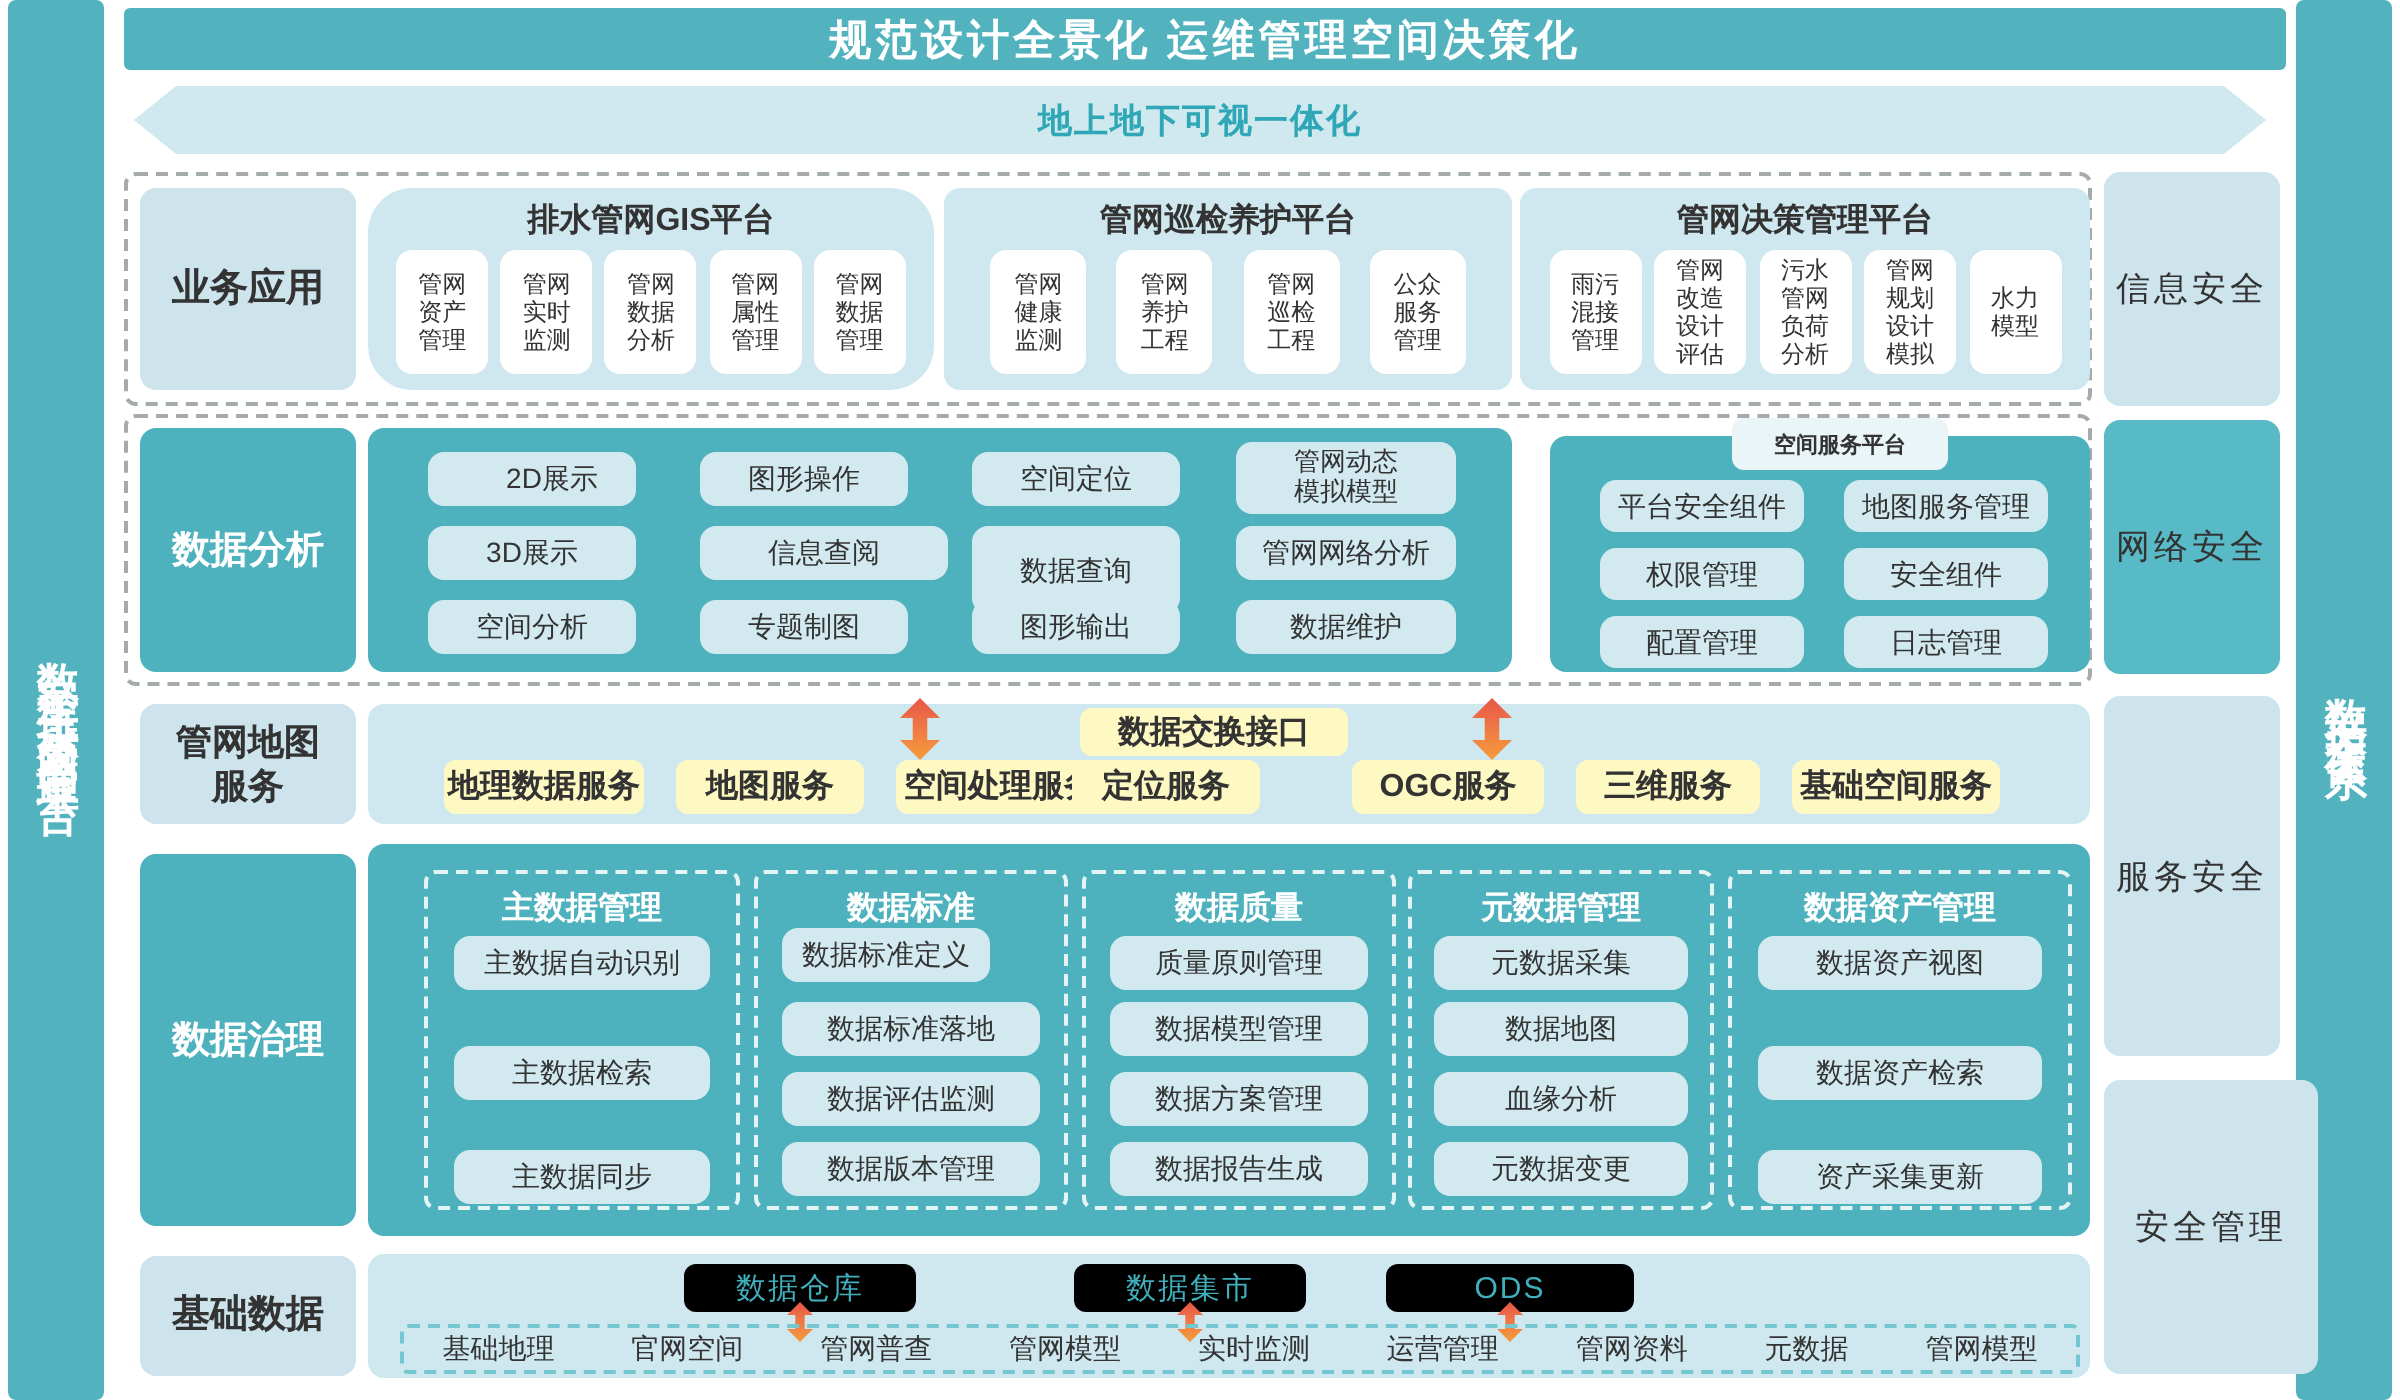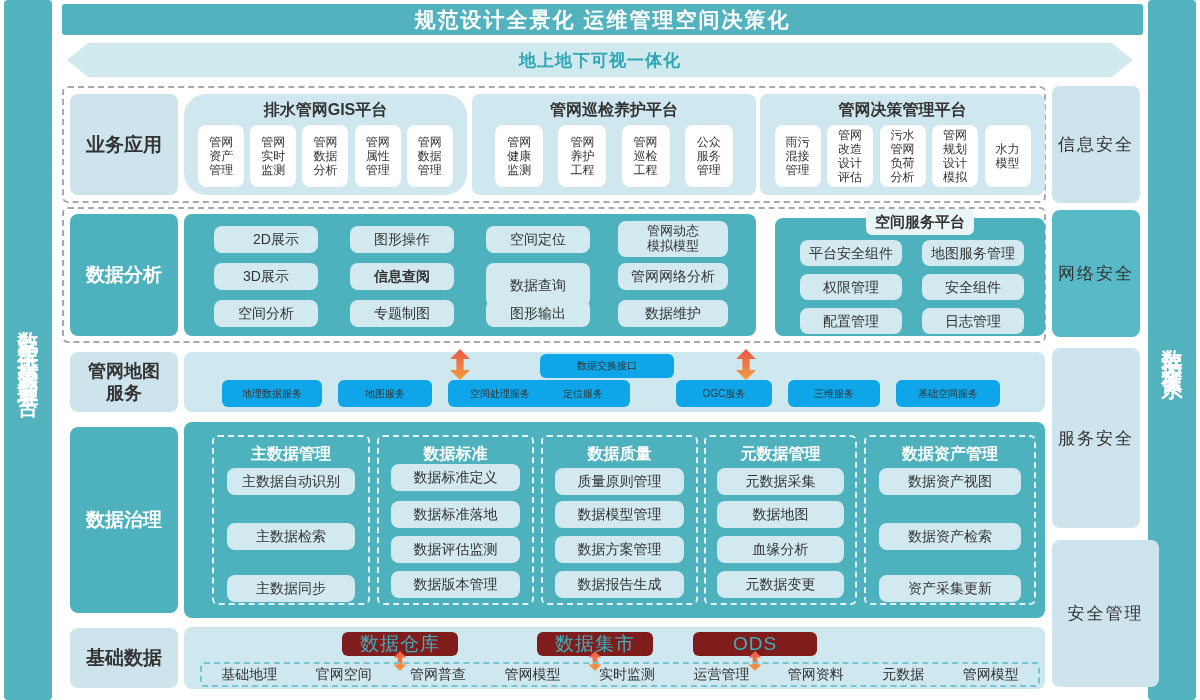--- a/index.html
+++ b/index.html
@@ -25,25 +25,25 @@
   .band::after{content:"";position:absolute;right:-21px;top:0;border-top:17px solid transparent;border-bottom:17px solid transparent;border-left:21px solid var(--band);}
   .dashedrow{border:2px dashed #a5abad;border-radius:6px;}
   .lbl-light{background:var(--light);border-radius:8px;color:var(--dark);font-weight:bold;font-size:19px;display:flex;align-items:center;justify-content:center;text-align:center;white-space:pre-line;line-height:1.25;}
   .lbl-teal{background:var(--tealC);border-radius:8px;color:#fff;font-weight:bold;font-size:19px;display:flex;align-items:center;justify-content:center;}
   .group{background:var(--groupBg);border-radius:8px;display:flex;flex-direction:column;}
   .gtitle{color:var(--dark);font-weight:600;font-size:16px;text-align:center;margin-top:6px;}
   .cards{display:flex;flex:1;align-items:center;justify-content:space-evenly;padding:4px 8px 8px 8px;}
   .card{background:#fff;border-radius:8px;color:var(--dark);font-size:12px;line-height:1.18;height:62px;display:flex;align-items:center;justify-content:center;text-align:center;white-space:pre-line;}
   .tealbox{background:var(--tealC);border-radius:8px;}
   .chip{background:var(--chip);border-radius:8px;color:var(--dark);font-size:14px;display:flex;align-items:center;justify-content:center;text-align:center;white-space:pre-line;line-height:1.15;}
-  .wchip{background:#0ea5e9;border-radius:6px;color:var(--dark);font-size:10px;display:flex;align-items:center;justify-content:center;}
-  .tab{background:#eaf5f7;border-radius:6px;color:var(--dark);font-size:15px;font-weight:600;display:flex;align-items:center;justify-content:center;}
+  .wchip{background:#fef9c3;border-radius:6px;color:var(--dark);font-size:16px;display:flex;align-items:center;justify-content:center;font-weight:bold;}
+  .tab{background:#eaf5f7;border-radius:6px;color:var(--dark);font-size:11px;font-weight:600;display:flex;align-items:center;justify-content:center;}
   .dcol{border:2px dashed rgba(255,255,255,.85);border-radius:6px;}
   .dtitle{color:#fff;font-weight:bold;font-size:16px;text-align:center;}
-  .storechip{background:#7f1d1d;border-radius:6px;color:#3fafbc;font-size:19px;display:flex;align-items:center;justify-content:center;letter-spacing:1px;}
+  .storechip{background:#000000;border-radius:6px;color:#3fafbc;font-size:15px;display:flex;align-items:center;justify-content:center;letter-spacing:1px;}
   .srcstrip{border:2px dashed #74c6d1;border-radius:4px;display:flex;align-items:center;justify-content:space-around;color:var(--dark);font-size:14px;}
   .sec{border-radius:8px;display:flex;align-items:center;justify-content:center;color:var(--dark);font-size:17px;letter-spacing:2px;}
   .sec-light{background:var(--light);}
   .sec-dark{background:var(--tealDark);}
   .arr{display:block;}
 </style>
 </head>
 <body>
 
 <div class="stage">
@@ -135,21 +135,21 @@
 
   <div class="abs dashedrow" style="left:62px;top:207px;width:984px;height:136px;"></div>
   <div class="abs lbl-teal" style="left:70px;top:214px;width:108px;height:122px;">数据分析</div>
   <div class="abs tealbox" style="left:184px;top:214px;width:572px;height:122px;"></div>
 
   <div class="abs chip" style="left:214px;top:226px;width:104px;height:27px;padding-left:20px;">2D展示</div>
   <div class="abs chip" style="left:214px;top:263px;width:104px;height:27px;">3D展示</div>
   <div class="abs chip" style="left:214px;top:300px;width:104px;height:27px;">空间分析</div>
 
   <div class="abs chip" style="left:350px;top:226px;width:104px;height:27px;">图形操作</div>
-  <div class="abs chip" style="left:350px;top:263px;width:104px;height:27px;font-weight:bold;">信息查阅</div>
+  <div class="abs chip" style="left:350px;top:263px;width:124px;height:27px;">信息查阅</div>
   <div class="abs chip" style="left:350px;top:300px;width:104px;height:27px;">专题制图</div>
 
   <div class="abs chip" style="left:486px;top:226px;width:104px;height:27px;">空间定位</div>
   <div class="abs chip" style="left:486px;top:263px;width:104px;height:44px;">数据查询</div>
   <div class="abs chip" style="left:486px;top:300px;width:104px;height:27px;">图形输出</div>
 
   <div class="abs chip" style="left:618px;top:221px;width:110px;height:36px;font-size:13px;">管网动态
 模拟模型</div>
   <div class="abs chip" style="left:618px;top:263px;width:110px;height:27px;">管网网络分析</div>
   <div class="abs chip" style="left:618px;top:300px;width:110px;height:27px;">数据维护</div>
@@ -190,21 +190,21 @@
   <div class="abs dcol" style="left:212px;top:435px;width:158px;height:170px;">
     <div class="dtitle" style="margin-top:7px;">主数据管理</div>
   </div>
   <div class="abs chip" style="left:227px;top:468px;width:128px;height:27px;">主数据自动识别</div>
   <div class="abs chip" style="left:227px;top:523px;width:128px;height:27px;">主数据检索</div>
   <div class="abs chip" style="left:227px;top:575px;width:128px;height:27px;">主数据同步</div>
 
   <div class="abs dcol" style="left:377px;top:435px;width:157px;height:170px;">
     <div class="dtitle" style="margin-top:7px;">数据标准</div>
   </div>
-  <div class="abs chip" style="left:391px;top:464px;width:129px;height:27px;">数据标准定义</div>
+  <div class="abs chip" style="left:391px;top:464px;width:104px;height:27px;">数据标准定义</div>
   <div class="abs chip" style="left:391px;top:501px;width:129px;height:27px;">数据标准落地</div>
   <div class="abs chip" style="left:391px;top:536px;width:129px;height:27px;">数据评估监测</div>
   <div class="abs chip" style="left:391px;top:571px;width:129px;height:27px;">数据版本管理</div>
 
   <div class="abs dcol" style="left:541px;top:435px;width:157px;height:170px;">
     <div class="dtitle" style="margin-top:7px;">数据质量</div>
   </div>
   <div class="abs chip" style="left:555px;top:468px;width:129px;height:27px;">质量原则管理</div>
   <div class="abs chip" style="left:555px;top:501px;width:129px;height:27px;">数据模型管理</div>
   <div class="abs chip" style="left:555px;top:536px;width:129px;height:27px;">数据方案管理</div>

